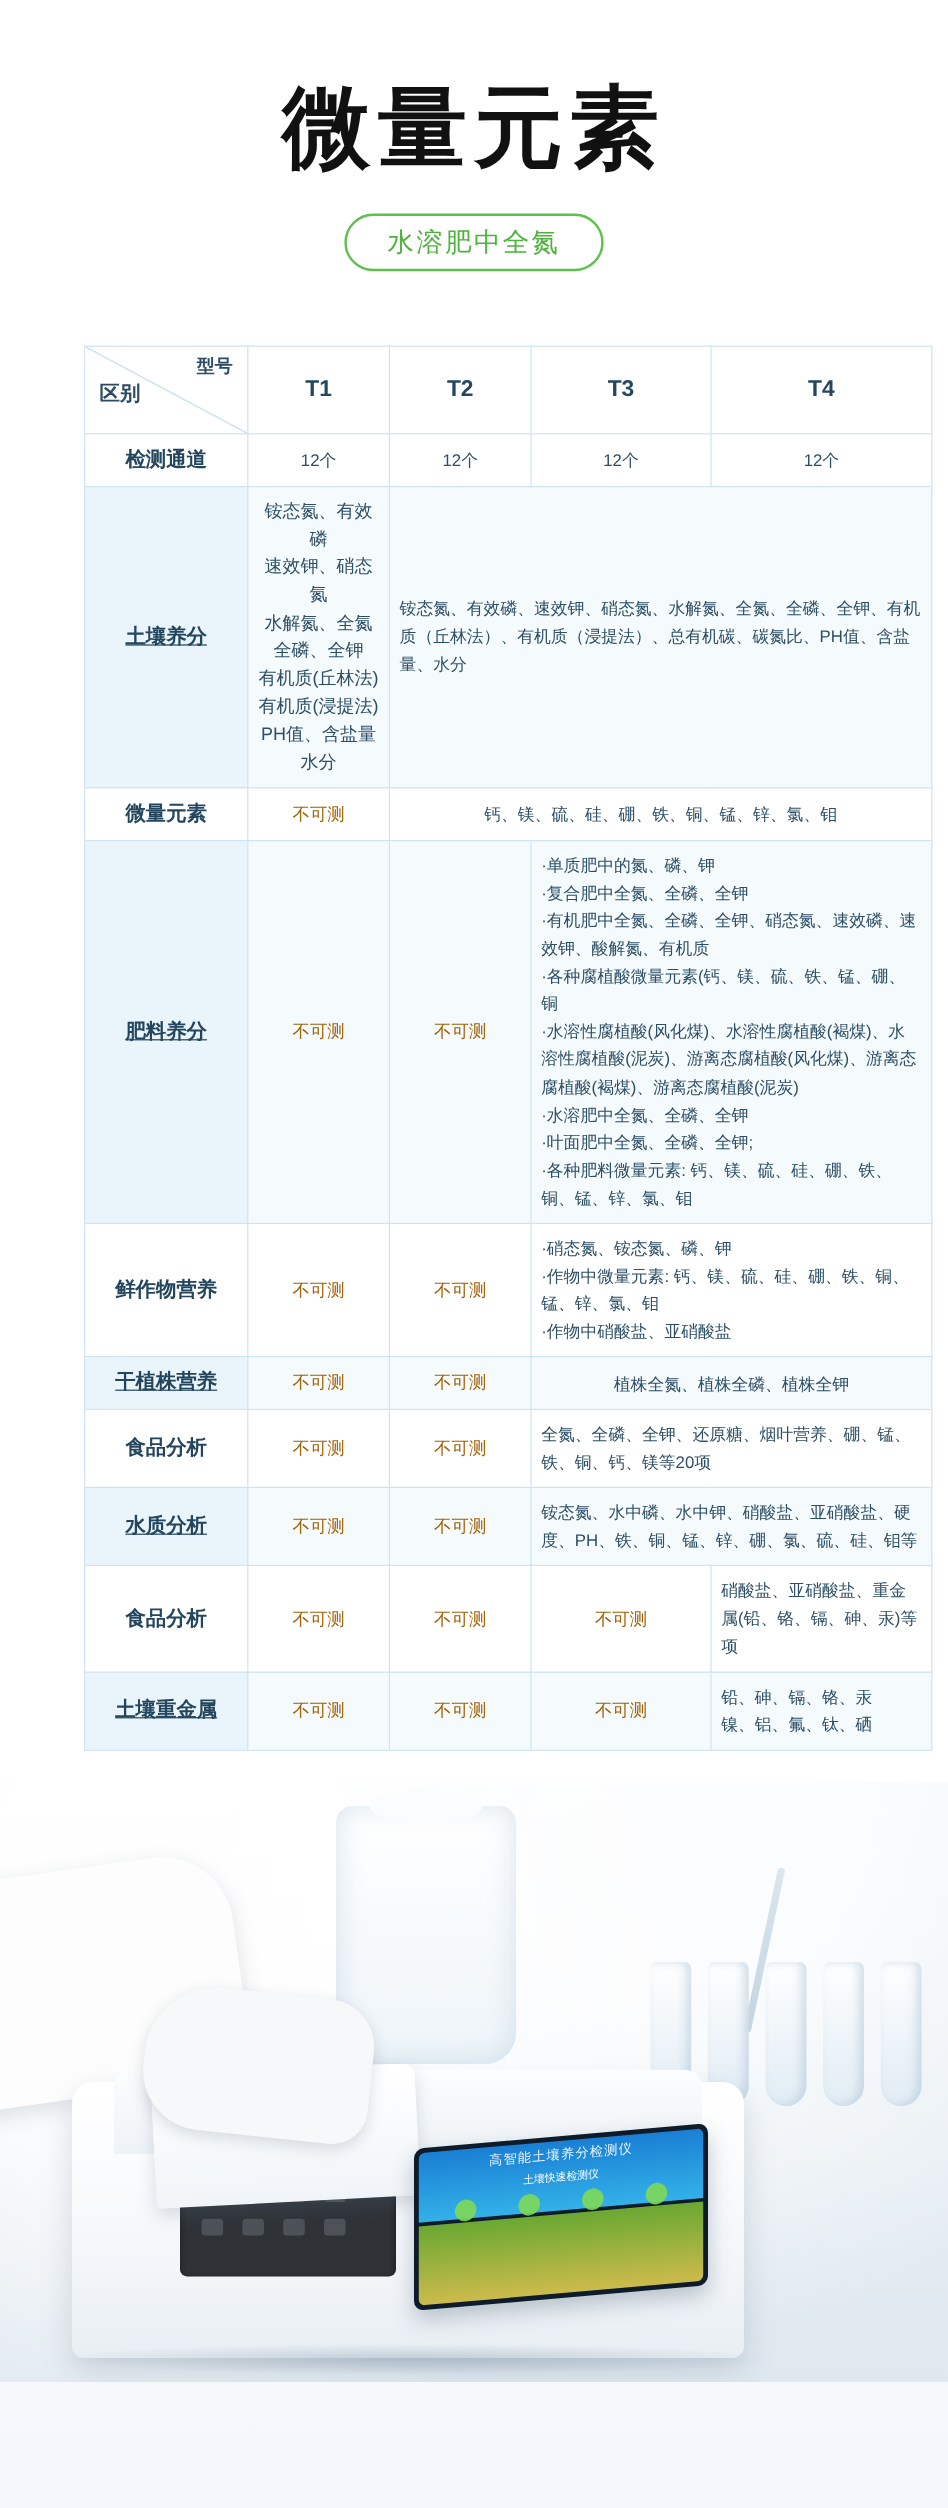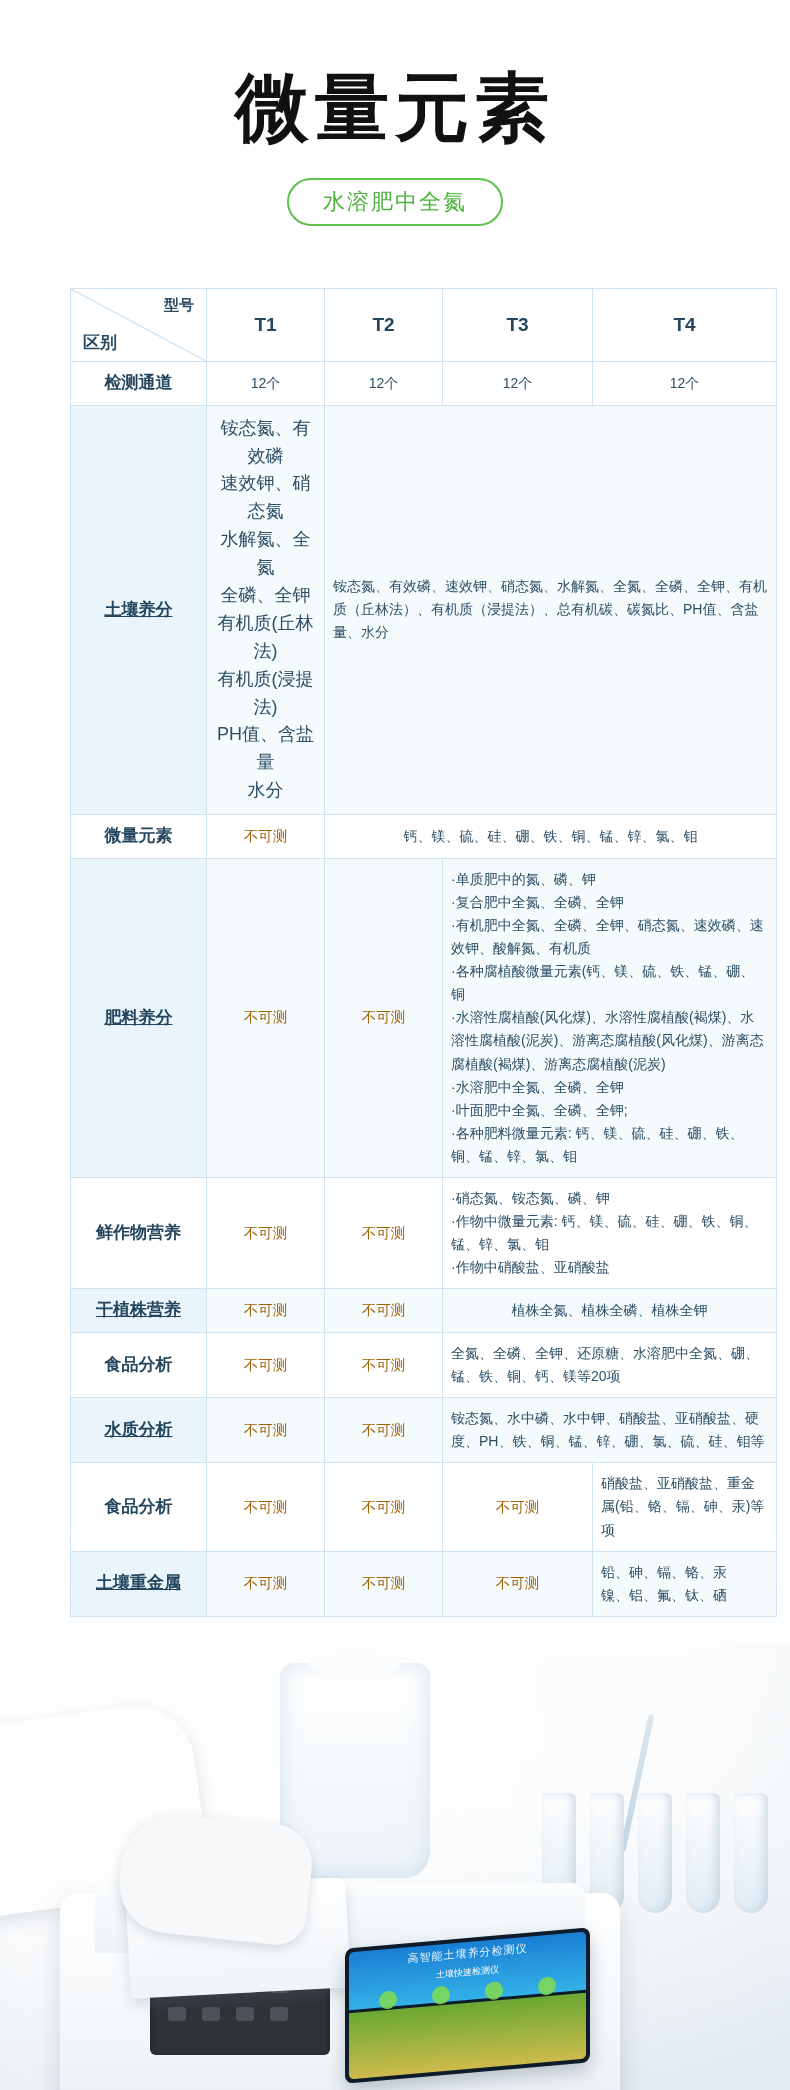--- a/index.html
+++ b/index.html
@@ -77,21 +77,21 @@
     background:#eef6fc;
     padding:0;
   }
   .hdr-cell .diag{
     position:absolute;
     left:0;top:0;width:100%;height:100%;
     pointer-events:none;
   }
   .hdr-cell .kind{
     position:absolute;
-    left:12px;bottom:7px;
+    left:12px;bottom:22px;
     font-size:17px;
     font-weight:bold;
     color:#2b4c63;
   }
   .hdr-cell .model{
     position:absolute;
     right:12px;top:7px;
     font-size:15px;
     color:#2b4c63;
   }
@@ -115,21 +115,21 @@
     text-align:center;
     font-size:14px;
     color:#2d4f66;
     line-height:1.6;
   }
   td.cell.left{
     text-align:left;
     line-height:1.65;
   }
   td.cell.small{
-    font-size:18px;
+    font-size:15px;
     line-height:1.55;
   }
   tr.alt td{background:#f5fafd;}
   tr.alt td.cat{background:#eaf5fb;text-decoration:underline;}
   td.na{
     text-align:center;
     font-size:14.5px;
     color:#a16207;
   }
 
@@ -378,21 +378,21 @@
           <td class="cat">干植株营养</td>
           <td class="na">不可测</td>
           <td class="na">不可测</td>
           <td class="cell" colspan="2">植株全氮、植株全磷、植株全钾</td>
         </tr>
 
         <tr>
           <td class="cat">食品分析</td>
           <td class="na">不可测</td>
           <td class="na">不可测</td>
-          <td class="cell left" colspan="2">全氮、全磷、全钾、还原糖、水溶肥中全氮、硼、锰、铁、铜、钙、镁等20项</td>
+          <td class="cell left" colspan="2">全氮、全磷、全钾、还原糖、烟叶营养、硼、锰、铁、铜、钙、镁等20项</td>
         </tr>
 
         <tr class="alt">
           <td class="cat">水质分析</td>
           <td class="na">不可测</td>
           <td class="na">不可测</td>
           <td class="cell left" colspan="2">铵态氮、水中磷、水中钾、硝酸盐、亚硝酸盐、硬度、PH、铁、铜、锰、锌、硼、氯、硫、硅、钼等</td>
         </tr>
 
         <tr>

